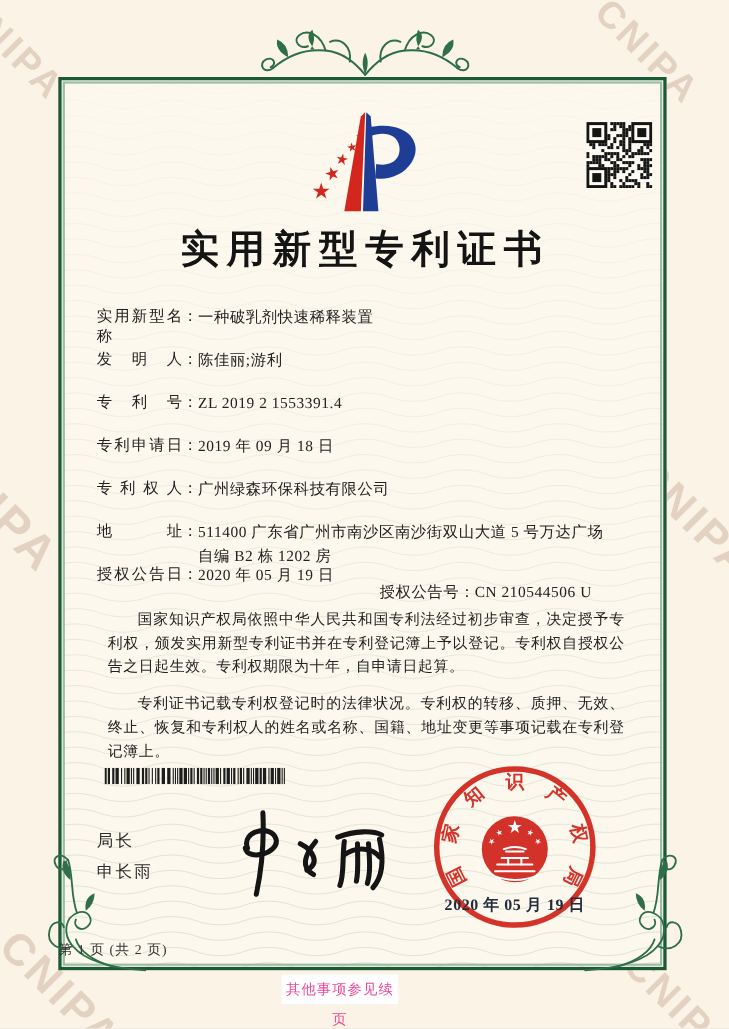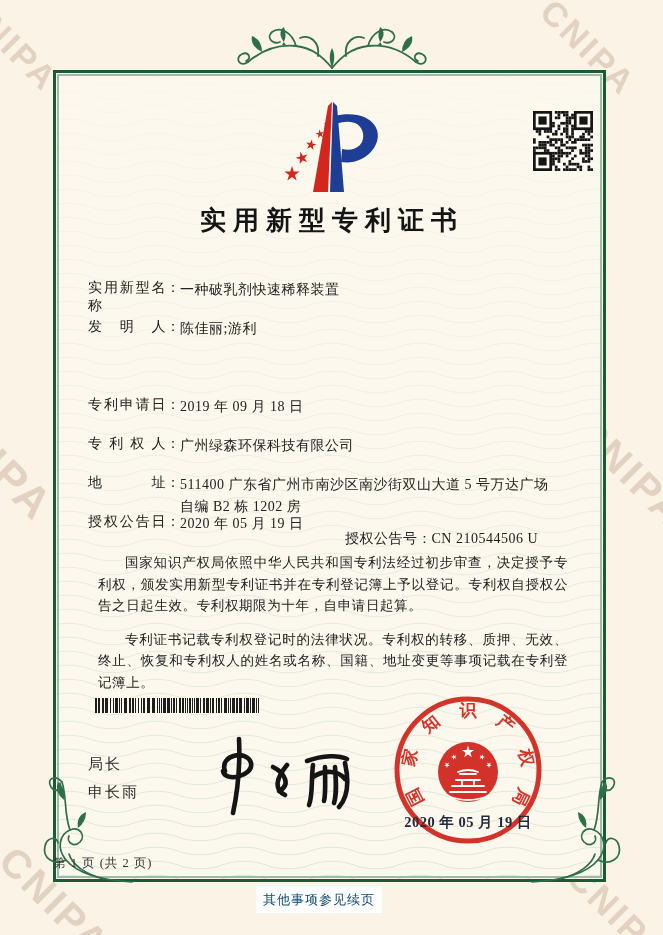--- a/index.html
+++ b/index.html
@@ -14,43 +14,43 @@
   
   .frame{position:absolute;left:53px;top:70px;width:547px;height:806px;
          border:3px solid #1c5a36;background:#fcf8ed;}
   .frame::before{content:"";position:absolute;inset:1px;border:2px solid #9bbda5;pointer-events:none;}
   #waves{position:absolute;inset:0;width:100%;height:100%;pointer-events:none;}
   
   .certno{position:absolute;left:88px;top:112px;font-size:14px;letter-spacing:1.5px;color:#3d3d3d;}
   .logo{position:absolute;left:268px;top:92px;}
   .qr{position:absolute;left:533px;top:111px;}
   .title{position:absolute;left:159px;top:203px;width:346px;text-align:center;
-         font-size:26px;font-weight:700;letter-spacing:7px;color:#141414;}
+         font-size:35px;font-weight:700;letter-spacing:7px;color:#141414;}
   
   .row{position:absolute;left:88px;width:500px;font-size:14px;letter-spacing:.5px;}
   .lab{display:inline-block;width:78px;text-align:justify;text-align-last:justify;vertical-align:top;}
   .colon{display:inline-block;width:14px;vertical-align:top;}
   .val{display:inline-block;vertical-align:top;max-width:396px;white-space:pre-line;line-height:22px;}
   .pair2{position:absolute;left:257px;top:0;margin-top:17px;}
   
   .paras{position:absolute;left:86px;top:540px;width:494px;font-size:13.5px;line-height:21.5px;
          text-align:justify;letter-spacing:.6px;color:#222;}
   .paras p{margin:12px;text-indent:2em;}
   
   .barcode{position:absolute;left:95px;top:698px;}
   .signer{position:absolute;left:88px;font-family:Liberation Mono, monospace;
           font-size:15px;color:#2b2b2b;letter-spacing:2px;}
   .sig{position:absolute;left:195px;top:733px;}
   .seal{position:absolute;left:392px;top:694px;}
   .sealdate{position:absolute;left:396px;top:813px;width:144px;text-align:center;
             font-size:14.5px;letter-spacing:.5px;color:#242b3c;font-weight:600;}
   .pageind{position:absolute;left:53px;top:855px;width:553px;text-align:left;
            font-size:12.5px;color:#333;letter-spacing:1px;}
-  .note{position:absolute;left:256px;top:886px;width:126px;height:27px;background:#ffffff;
-        text-align:center;line-height:27px;font-size:13px;letter-spacing:1px;color:#0c4a6e;}
+  .note{position:absolute;left:256px;top:886px;width:106px;height:27px;background:#ffffff;
+        text-align:center;line-height:27px;font-size:13px;letter-spacing:1px;color:#ec4899;}
   .orn-top{position:absolute;left:232px;top:12px;}
   .fl-left{position:absolute;left:34px;top:770px;}
   .fl-right{position:absolute;left:530px;top:770px;}
 </style>
 </head>
 <body>
 
 <div class="page">
 
   <svg width="0" height="0" style="position:absolute" aria-hidden="true">
@@ -353,20 +353,23 @@
     </svg>
 
   <div class="title">实用新型专利证书</div>
 
   <div class="row" style="top:279px">
     <span class="lab">实用新型名称</span><span class="colon">：</span><span class="val">一种破乳剂快速稀释装置</span>
   </div>
   <div class="row" style="top:318px">
     <span class="lab">发明人</span><span class="colon">：</span><span class="val">陈佳丽;游利</span>
   </div>
+  <div class="row" style="top:357px">
+    <span class="lab">专利号</span><span class="colon">：</span><span class="val">ZL 2019 2 1553391.4</span>
+  </div>
   <div class="row" style="top:396px">
     <span class="lab">专利申请日</span><span class="colon">：</span><span class="val">2019 年 09 月 18 日</span>
   </div>
   <div class="row" style="top:435px">
     <span class="lab">专利权人</span><span class="colon">：</span><span class="val">广州绿森环保科技有限公司</span>
   </div>
   <div class="row" style="top:474px">
     <span class="lab">地址</span><span class="colon">：</span><span class="val">511400 广东省广州市南沙区南沙街双山大道 5 号万达广场
 自编 B2 栋 1202 房</span>
   </div>

